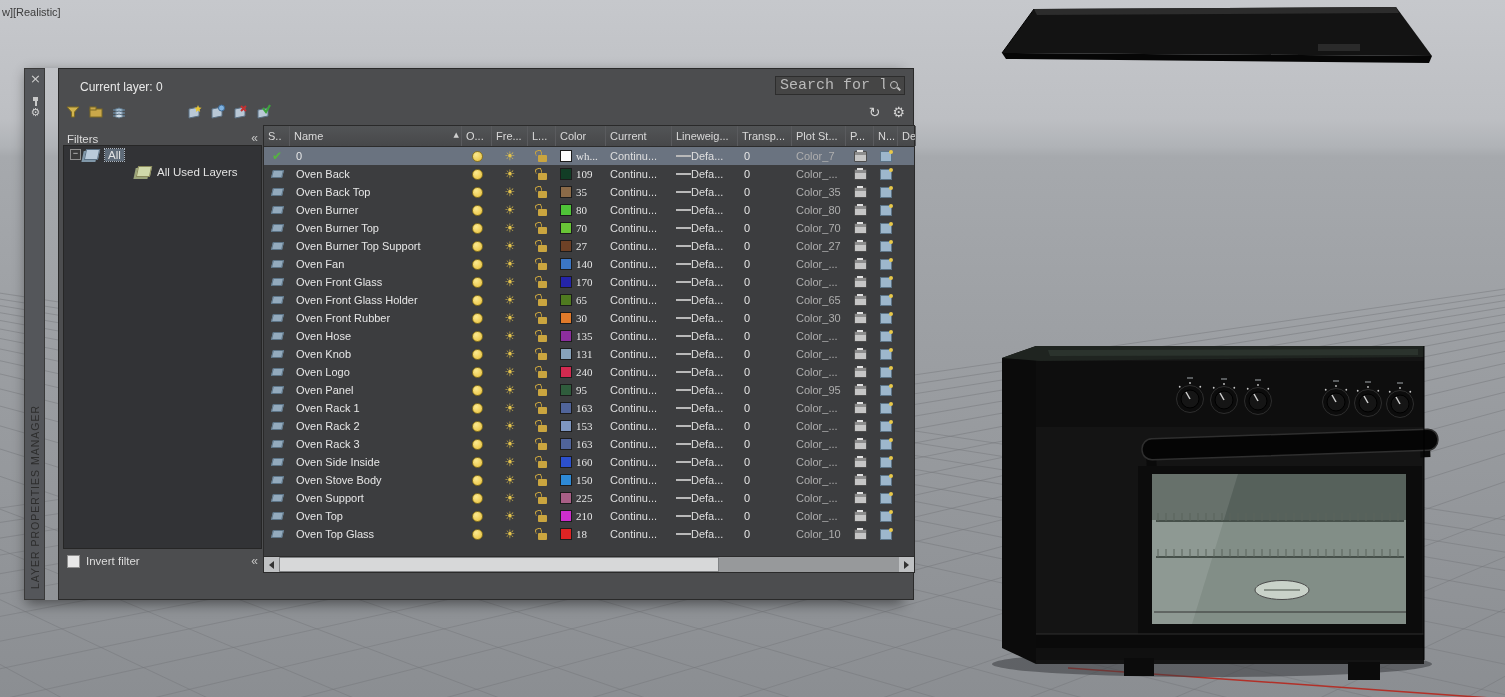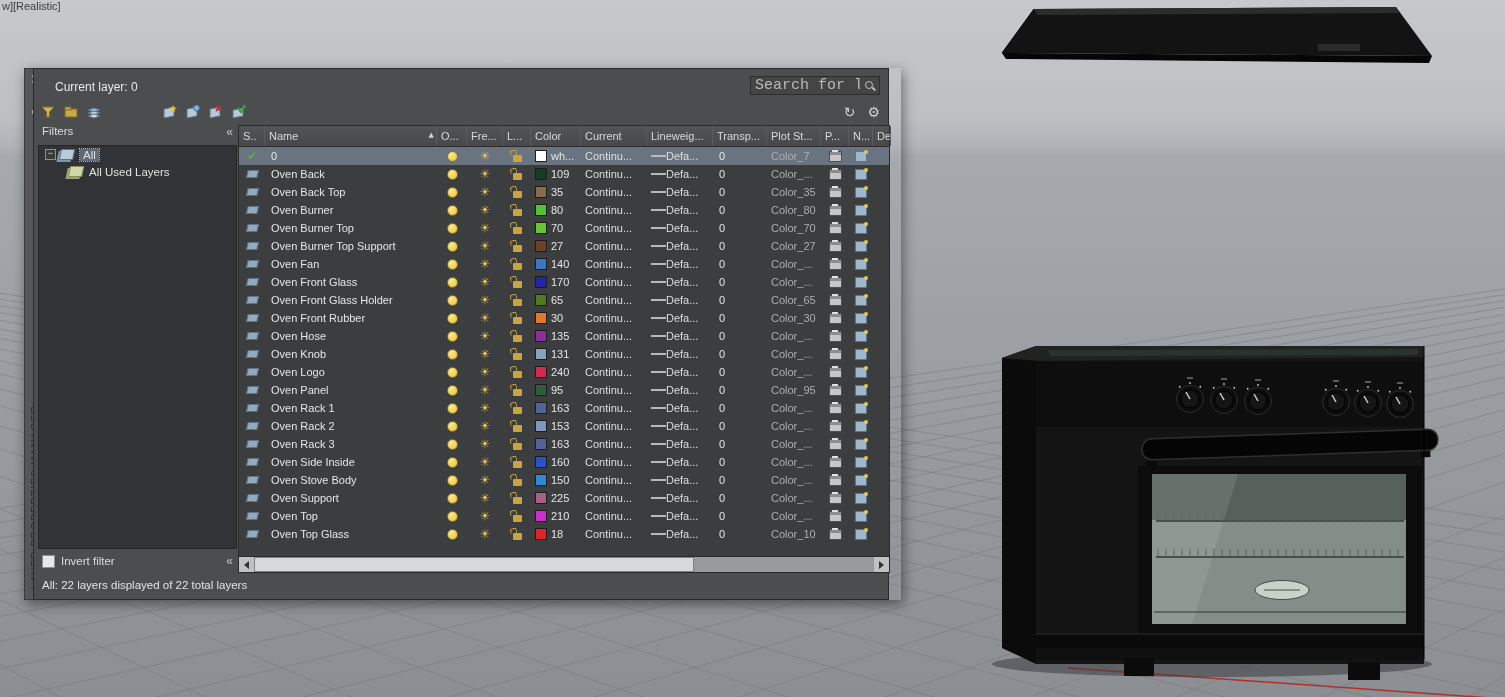--- a/index.html
+++ b/index.html
@@ -2,40 +2,40 @@
 <html><head>
 <meta charset="utf-8">
 <style>
   html,body{margin:0;padding:0;background:#777;}
   #stage{
     position:relative;width:1505px;height:697px;overflow:hidden;
     font-family:"Liberation Sans","DejaVu Sans",sans-serif;
     background:linear-gradient(#c6c8cc 0%,#bdbfc3 17%,#b0b3b7 21%,#a6a9ad 22.5%,#9a9da1 55%,#8b8e92 100%);
   }
   #scene{position:absolute;left:0;top:0;}
-  #viewport-label{position:absolute;left:2px;top:0;font-size:11px;color:#3c3c3c;}
+  #viewport-label{position:absolute;left:2px;top:6px;font-size:11px;color:#3c3c3c;}
 
   
   .lpm{position:absolute;left:24px;top:68px;width:877px;height:532px;z-index:5;
        box-shadow:2px 4px 12px rgba(0,0,0,.45);}
   .lpm-strip{position:absolute;left:0;top:0;width:21px;height:532px;background:#54565a;
        border:1px solid #3a3a3a;box-sizing:border-box;}
   .strip-ico{position:absolute;left:0;width:21px;text-align:center;color:#cfcfcf;cursor:pointer;
        font-family:"DejaVu Sans",sans-serif;}
   .strip-close{top:2px;font-size:13px;}
   .strip-pin{top:22px;height:10px;}
   .pin-shape{display:inline-block;width:9px;height:9px;position:relative;}
   .pin-shape::before{content:'';position:absolute;left:2px;top:0;width:5px;height:4px;background:#c9c9c9;}
   .pin-shape::after{content:'';position:absolute;left:4px;top:4px;width:2px;height:5px;background:#c9c9c9;}
   .strip-props{top:38px;font-size:11px;}
   .strip-title{position:absolute;bottom:10px;left:4px;
        writing-mode:vertical-rl;transform:rotate(180deg);
        font-size:10.5px;letter-spacing:1px;color:#2d2d2d;white-space:nowrap;}
 
-  .lpm-main{position:absolute;left:9px;top:0;width:856px;height:532px;background:#4c4d4f;
+  .lpm-main{position:absolute;left:34px;top:0;width:856px;height:532px;background:#4c4d4f;
        border:1px solid #2a2a2a;box-sizing:border-box;}
 
   .lpm-titlebar{position:absolute;left:0;top:0;right:0;height:30px;}
   .current-layer{position:absolute;left:21px;top:11px;font-size:12px;color:#e9e9e9;}
   .search-box{position:absolute;right:8px;top:7px;width:128px;height:17px;background:#454545;
        border:1px solid #2d2d2d;display:flex;align-items:center;}
   .search-box input{flex:1;background:transparent;border:none;outline:none;color:#c4c4c4;
        font-size:15px;padding:0 4px;font-family:Liberation Mono, monospace;min-width:0;}
   .search-box input::placeholder{color:#b9b9b9;opacity:1;}
   .mag{position:relative;width:12px;height:12px;margin-right:3px;flex:0 0 auto;}
@@ -47,26 +47,26 @@
   .tb-gap{width:52px;flex:0 0 auto;}
   .tb-right{position:absolute;right:8px;top:0;height:26px;display:flex;align-items:center;gap:12px;}
   .glyph-btn{color:#d2d2d2;font-family:"DejaVu Sans",sans-serif;cursor:pointer;line-height:1;}
   .refresh{font-size:14px;}
   .gear{font-size:14px;}
 
   .lpm-body{position:absolute;left:0;top:56px;right:0;height:448px;}
 
   
   .filters-col{position:absolute;left:4px;top:0;width:199px;bottom:0;}
-  .filters-head{height:20px;display:flex;align-items:flex-start;color:#dcdcdc;font-size:11.5px;padding:0 4px;}
+  .filters-head{height:20px;display:flex;align-items:flex-end;color:#dcdcdc;font-size:11.5px;padding:0 4px;}
   .filters-head .chev{margin-left:auto;color:#c5c5c5;font-size:12px;cursor:pointer;}
   .filters-tree{position:absolute;left:0;top:20px;right:0;bottom:24px;background:#323336;
        border:1px solid #262626;overflow:hidden;}
   .tree-row{display:flex;align-items:center;height:17px;font-size:11.5px;color:#e2e2e2;padding-left:6px;cursor:pointer;}
-  .tree-row.child{padding-left:30px;}
+  .tree-row.child{padding-left:30px;margin-left:43px;}
   .expander{width:9px;height:9px;border:1px solid #8f8f8f;background:#3a3a3a;color:#ddd;
        font-size:9px;line-height:7px;text-align:center;margin-right:4px;flex:0 0 auto;}
   .tico{display:inline-block;width:12px;height:9px;background:#b9cadb;border:1px solid #5c7286;
        transform:skewX(-12deg);box-shadow:-2px 2px 0 #8097a8;margin-right:6px;flex:0 0 auto;}
   .tico.used{background:#cfd8a9;border-color:#8a8a5c;box-shadow:-2px 2px 0 #9aa37a;}
   .tree-label.sel{background:#5e6a77;outline:1px dotted #aab4bf;padding:0 3px;}
   .filters-foot{position:absolute;left:0;bottom:2px;right:0;height:20px;display:flex;align-items:center;color:#dcdcdc;font-size:11.5px;}
   .cbox{width:11px;height:11px;background:#e8e8e8;border:1px solid #8f8f8f;margin:0 6px 0 4px;flex:0 0 auto;cursor:pointer;}
   .filters-foot .chev{margin-left:auto;color:#c5c5c5;font-size:12px;margin-right:4px;cursor:pointer;}
 
@@ -85,21 +85,21 @@
   .c-status{justify-content:center;}
   .st-check{color:#55b43f;font-size:12px;font-weight:bold;font-family:"DejaVu Sans",sans-serif;line-height:1;}
   .st-sheet{width:11px;height:8px;background:#93aabd;border:1px solid #5d7588;transform:skewX(-14deg);box-sizing:border-box;}
   .c-name{padding-left:6px;}
   .c-on,.c-freeze,.c-lock,.c-plot,.c-nvp{justify-content:center;}
   .bulb{width:9px;height:9px;border-radius:50%;background:radial-gradient(circle at 35% 30%,#fbe98e,#e8bf3a);border:1px solid #8a7520;box-sizing:content-box;}
   .sun{color:#e3c34c;font-size:12px;font-family:"DejaVu Sans",sans-serif;line-height:1;}
   .lock{width:9px;height:7px;background:#caa53f;border-radius:1px;position:relative;margin-top:4px;}
   .lock::before{content:'';position:absolute;top:-5px;left:-3px;width:5px;height:5px;
        border:1.5px solid #caa53f;border-bottom:none;border-radius:3px 3px 0 0;transform:rotate(-12deg);}
-  .c-color{padding-left:4px;gap:4px;}
+  .c-color{padding-left:4px;gap:4px;font-family:Liberation Serif, serif;}
   .swatch{width:10px;height:10px;border:1px solid #1c1c1c;flex:0 0 auto;}
   .c-ltype{padding-left:4px;color:#dedede;}
   .c-lweight{padding-left:4px;color:#dedede;}
   .lw-line{display:inline-block;width:15px;height:2px;background:#b9b9b9;flex:0 0 auto;}
   .c-transp{padding-left:6px;}
   .c-pstyle{padding-left:4px;color:#aeaeae;}
   .printer{width:11px;height:9px;background:linear-gradient(#8d8d8d 0 3px,#c6c6c6 3px 100%);border:1px solid #4e4e4e;border-radius:1px;position:relative;}
   .printer::after{content:'';position:absolute;left:2px;top:-2px;width:6px;height:2px;background:#e2e2e2;}
   .nvp{width:10px;height:9px;background:#9db7cc;border:1px solid #5d7588;position:relative;}
   .nvp::after{content:'';position:absolute;right:-2px;top:-2px;width:4px;height:4px;border-radius:50%;background:#e8c848;}
@@ -1221,20 +1221,17 @@
                 <span class="sb-thumb"></span>
               </span>
             <span class="sb-btn">
                 <span class="tri-r"></span>
               </span>
           </div>
         </div>
 
       </div>
 
-      <div class="lpm-status">
-        <span>All: 22 layers displayed of 22 total layers</span>
-      </div>
 
     </div>
   </div>
 
 </div>
 
 </body></html>

